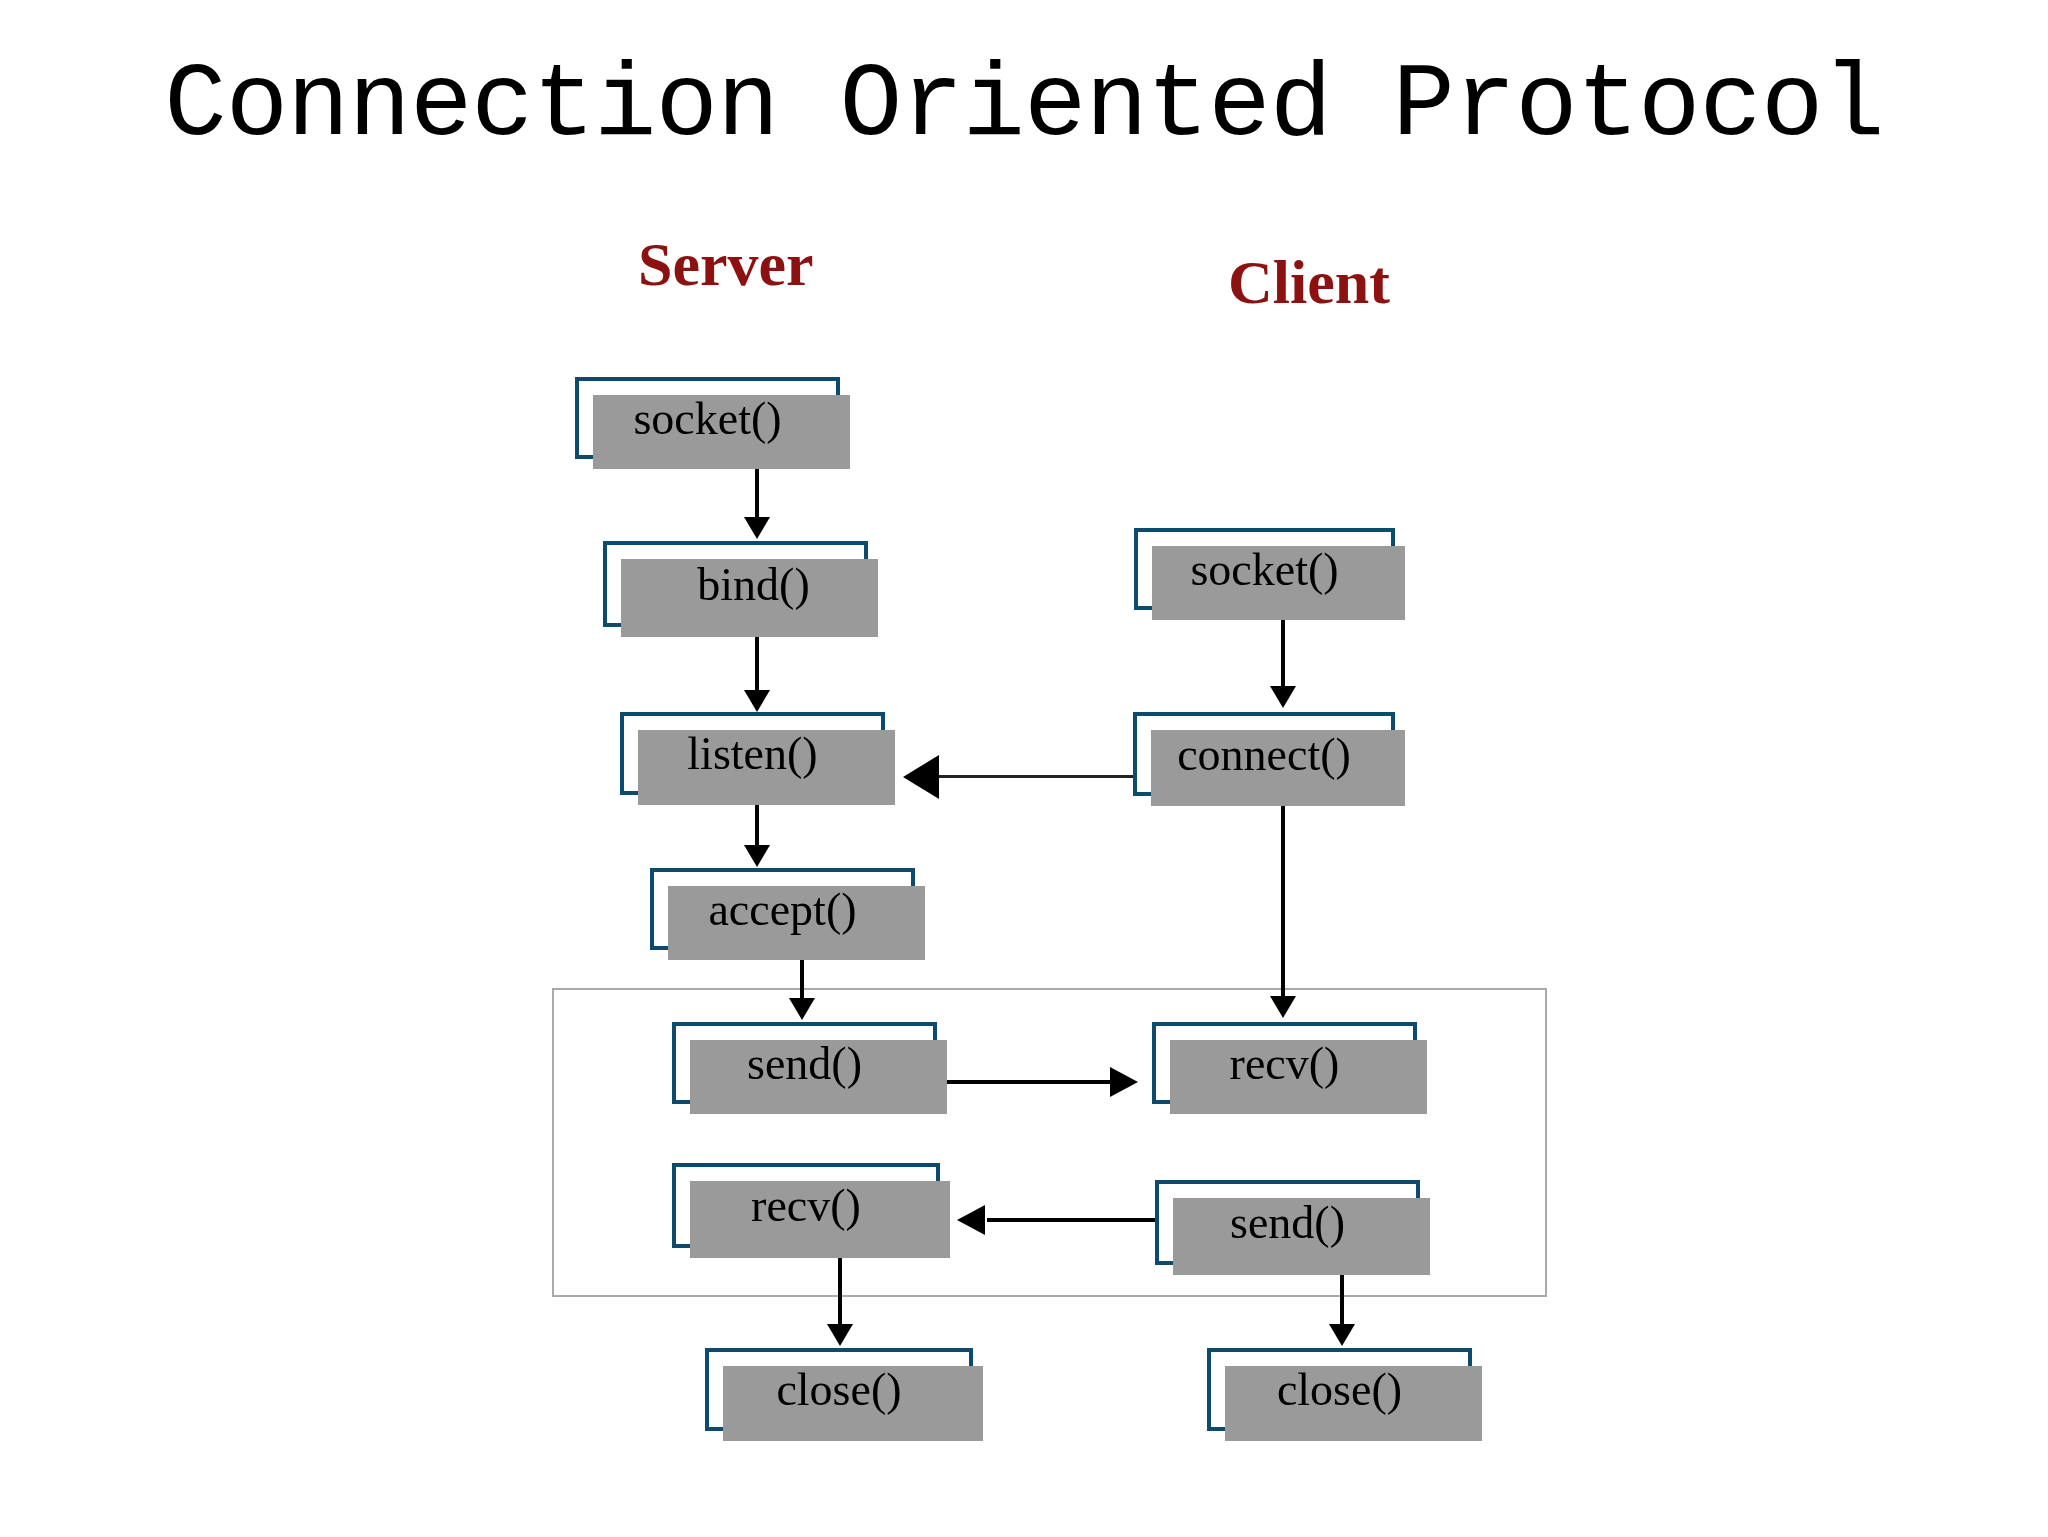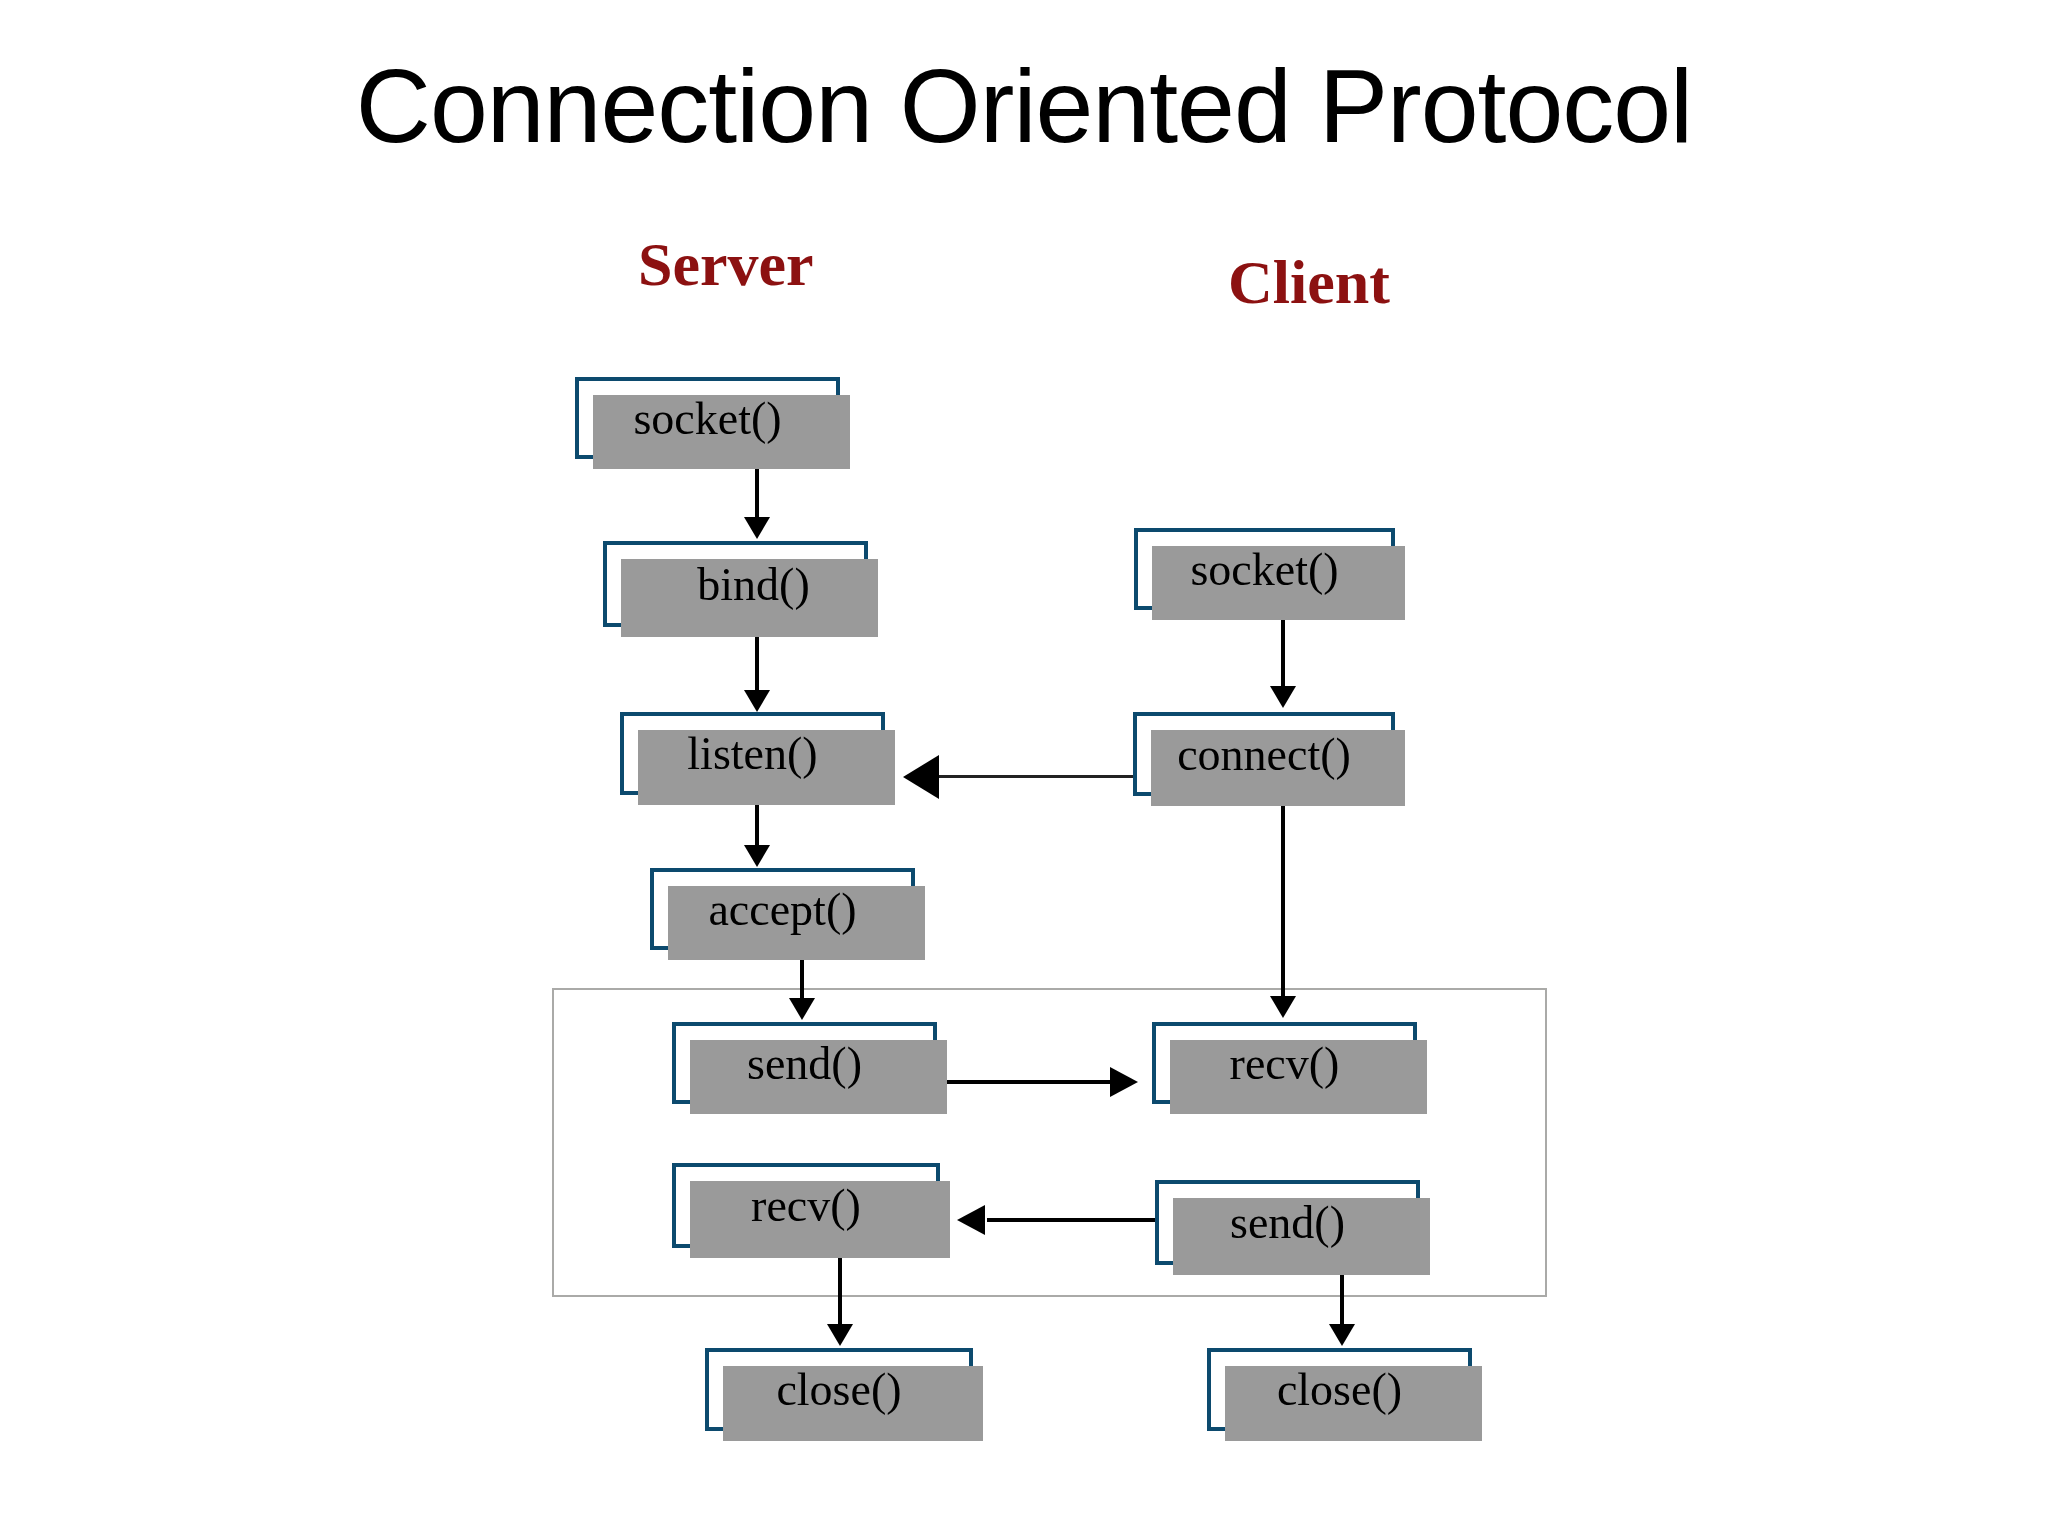--- a/index.html
+++ b/index.html
@@ -16,21 +16,21 @@
     font-family: "Liberation Serif", "DejaVu Serif", serif;
   }
 
   
   #title {
     position: absolute;
     left: 0;
     top: 52px;
     width: 2048px;
     text-align: center;
-    font-family: Liberation Sans, sans-serif;
+    font-family: Liberation Mono, monospace;
     font-size: 104px;
     font-weight: 400;
     line-height: 1.05;
     color: #000000;
     letter-spacing: -1px;
     white-space: nowrap;
   }
 
   
   .col-heading {

